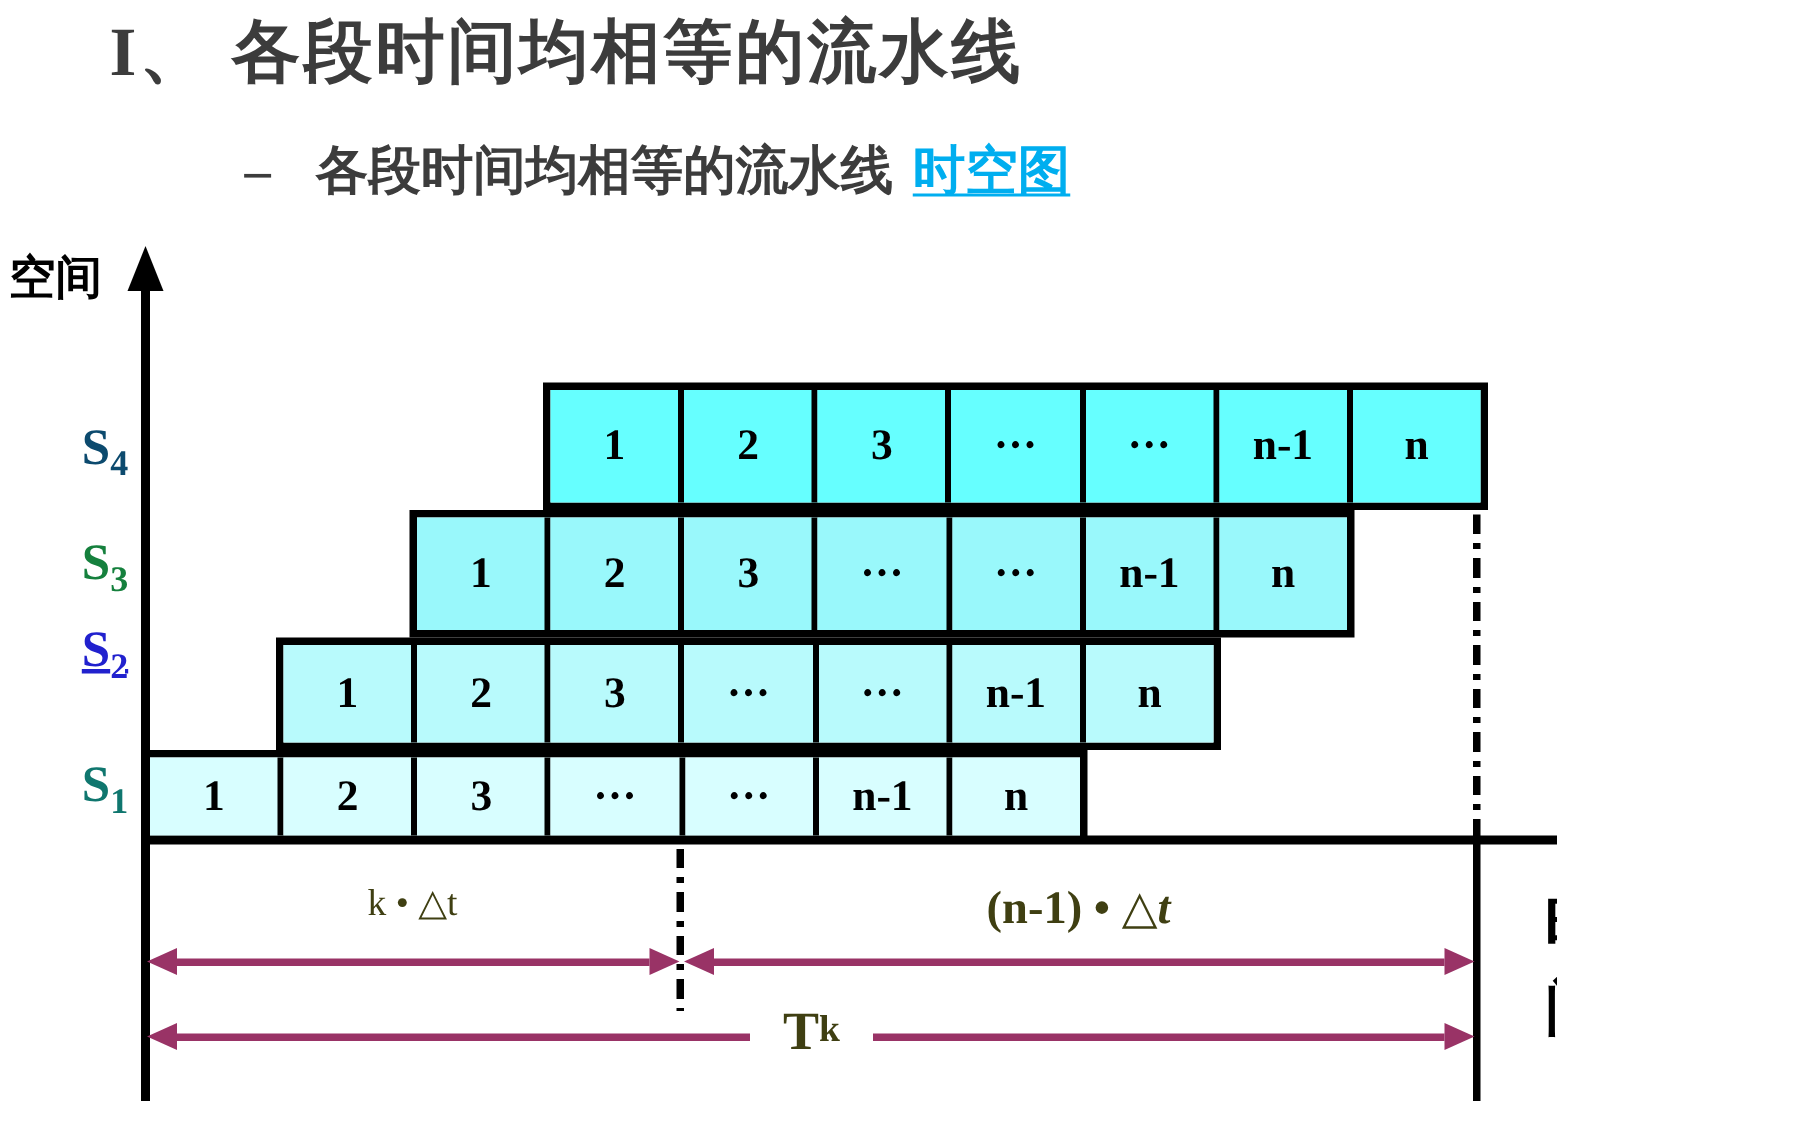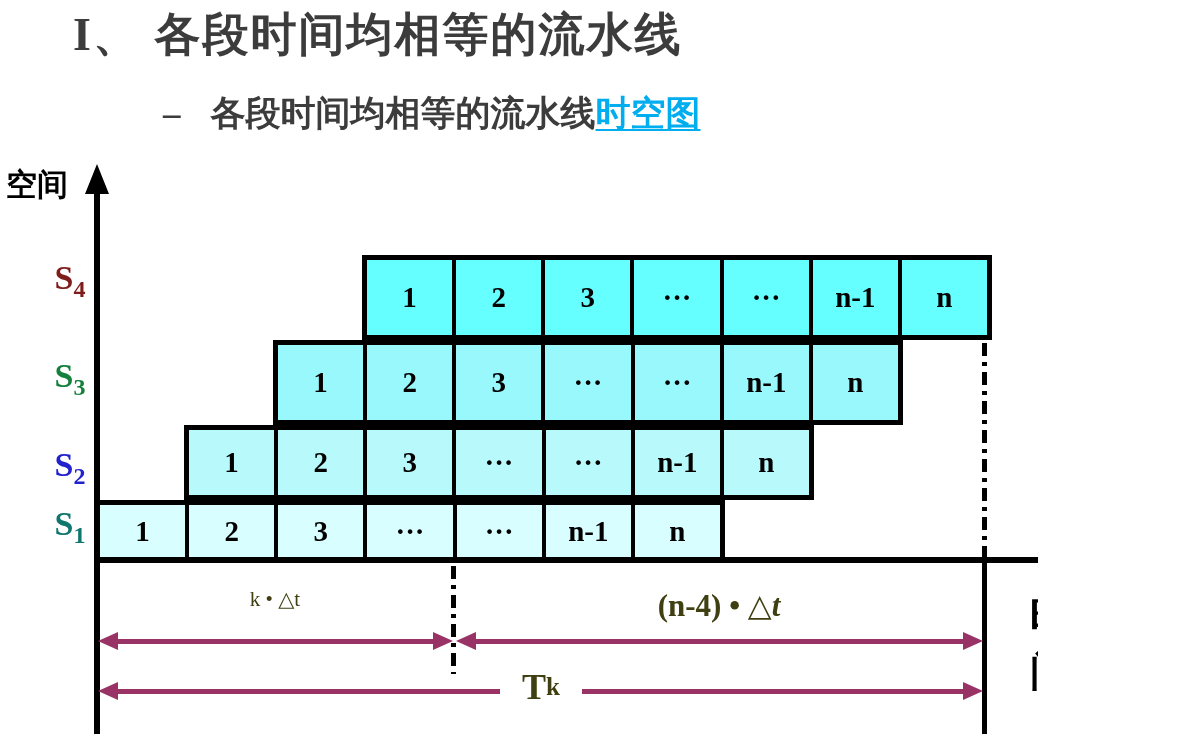--- a/index.html
+++ b/index.html
@@ -14,21 +14,21 @@
   html,body{margin:0;padding:0;background:#fff;}
   .slide{position:relative;width:1038px;height:751px;background:#ffffff;overflow:hidden;
          font-family:var(--serif);}
 
   
   .title{position:absolute;left:73px;top:4px;font-size:46px;font-weight:bold;
          color:var(--title);letter-spacing:2px;white-space:nowrap;}
   .subtitle{position:absolute;left:163px;top:90px;font-size:35px;font-weight:bold;
             color:var(--title);white-space:nowrap;}
   .subtitle .dash{margin-right:30px;}
-  .subtitle .link{color:var(--link);text-decoration:underline;text-decoration-thickness:2px;text-underline-offset:4px;cursor:pointer;}
+  .subtitle .link{color:var(--link);text-decoration:underline;text-decoration-thickness:2px;text-underline-offset:4px;cursor:pointer;margin-left:13px;}
 
   
   .yaxis{position:absolute;left:94px;top:182px;width:6px;height:552px;background:var(--ink);}
   .yarrow{position:absolute;left:85px;top:164px;width:0;height:0;
           border-left:12px solid transparent;border-right:12px solid transparent;
           border-bottom:30px solid var(--ink);}
   .xaxis{position:absolute;left:94px;top:557px;width:992px;height:6px;background:var(--ink);}
   .xarrow{position:absolute;left:1084px;top:549px;width:0;height:0;
           border-top:11px solid transparent;border-bottom:11px solid transparent;
           border-left:22px solid var(--ink);}
@@ -51,21 +51,21 @@
 
   
   .harrow{position:absolute;display:flex;align-items:center;height:18px;}
   .harrow .bar{flex:1;height:5px;background:var(--arrow);}
   .ah{width:0;height:0;border-top:9px solid transparent;border-bottom:9px solid transparent;}
   .ah.l{border-right:20px solid var(--arrow);}
   .ah.r{border-left:20px solid var(--arrow);}
 
   
   .kdt{position:absolute;left:175px;top:587px;width:200px;text-align:center;
-       font-size:21px;color:var(--olive);white-space:nowrap;}
+       font-size:25px;color:var(--olive);white-space:nowrap;}
   .ndt{position:absolute;left:569px;top:587px;width:300px;text-align:center;
        font-size:31px;font-weight:bold;color:var(--olive);white-space:nowrap;}
   .tk{position:absolute;left:500px;top:662px;width:82px;height:50px;background:#fff;
       display:flex;align-items:center;justify-content:center;
       font-size:36px;font-weight:bold;color:var(--olive);z-index:3;}
   .tk sub{font-size:25px;}
   .it{font-style:italic;}
 </style>
 </head>
 <body>
@@ -87,41 +87,41 @@
   <div id="diagram">
       <div class="prow" style="left: 362px; top: 255px; height: 85px;">
         <div class="cell" style="background: rgb(102, 255, 255);">1</div>
         <div class="cell" style="background: rgb(102, 255, 255);">2</div>
         <div class="cell" style="background: rgb(102, 255, 255);">3</div>
         <div class="cell" style="background: rgb(102, 255, 255);">···</div>
         <div class="cell" style="background: rgb(102, 255, 255);">···</div>
         <div class="cell" style="background: rgb(102, 255, 255);">n-1</div>
         <div class="cell" style="background: rgb(102, 255, 255);">n</div>
       </div>
-      <div class="slabel" style="top: 259px; color: #7f1d1d;"><span>S</span><sub>4</sub></div>
+      <div class="slabel" style="top: 280px; color: #0c4a6e;"><span>S</span><sub>4</sub></div>
       <div class="prow" style="left: 273px; top: 340px; height: 85px;">
         <div class="cell" style="background: rgb(153, 248, 251);">1</div>
         <div class="cell" style="background: rgb(153, 248, 251);">2</div>
         <div class="cell" style="background: rgb(153, 248, 251);">3</div>
         <div class="cell" style="background: rgb(153, 248, 251);">···</div>
         <div class="cell" style="background: rgb(153, 248, 251);">···</div>
         <div class="cell" style="background: rgb(153, 248, 251);">n-1</div>
         <div class="cell" style="background: rgb(153, 248, 251);">n</div>
       </div>
       <div class="slabel" style="top: 356.5px; color: #15803d;"><span>S</span><sub>3</sub></div>
       <div class="prow" style="left: 184px; top: 425px; height: 75px;">
         <div class="cell" style="background: rgb(184, 250, 252);">1</div>
         <div class="cell" style="background: rgb(184, 250, 252);">2</div>
         <div class="cell" style="background: rgb(184, 250, 252);">3</div>
         <div class="cell" style="background: rgb(184, 250, 252);">···</div>
         <div class="cell" style="background: rgb(184, 250, 252);">···</div>
         <div class="cell" style="background: rgb(184, 250, 252);">n-1</div>
         <div class="cell" style="background: rgb(184, 250, 252);">n</div>
       </div>
-      <div class="slabel" style="top: 446px; color: rgb(33, 33, 206);"><span>S</span><sub>2</sub></div>
+      <div class="slabel" style="top: 415px; color: rgb(33, 33, 206); text-decoration: underline;"><span>S</span><sub>2</sub></div>
       <div class="prow" style="left: 95px; top: 500px; height: 62px;">
         <div class="cell" style="background: rgb(216, 254, 255);">1</div>
         <div class="cell" style="background: rgb(216, 254, 255);">2</div>
         <div class="cell" style="background: rgb(216, 254, 255);">3</div>
         <div class="cell" style="background: rgb(216, 254, 255);">···</div>
         <div class="cell" style="background: rgb(216, 254, 255);">···</div>
         <div class="cell" style="background: rgb(216, 254, 255);">n-1</div>
         <div class="cell" style="background: rgb(216, 254, 255);">n</div>
       </div>
       <div class="slabel" style="top: 505px; color: #0f766e;"><span>S</span><sub>1</sub></div>
@@ -141,19 +141,19 @@
     <div class="bar"></div>
     <div class="ah r"></div>
   </div>
   <div class="harrow" style="left:98px;top:682px;width:885px;">
     <div class="ah l"></div>
     <div class="bar"></div>
     <div class="ah r"></div>
   </div>
 
   <div class="kdt">k • △t</div>
-  <div class="ndt"><span>(n-4) • △</span><span class="it">t</span></div>
+  <div class="ndt"><span>(n-1) • △</span><span class="it">t</span></div>
   <div class="tk">
       <span>T</span>
       <sub>k</sub>
     </div>
 
 </div>
 
 </body></html>

